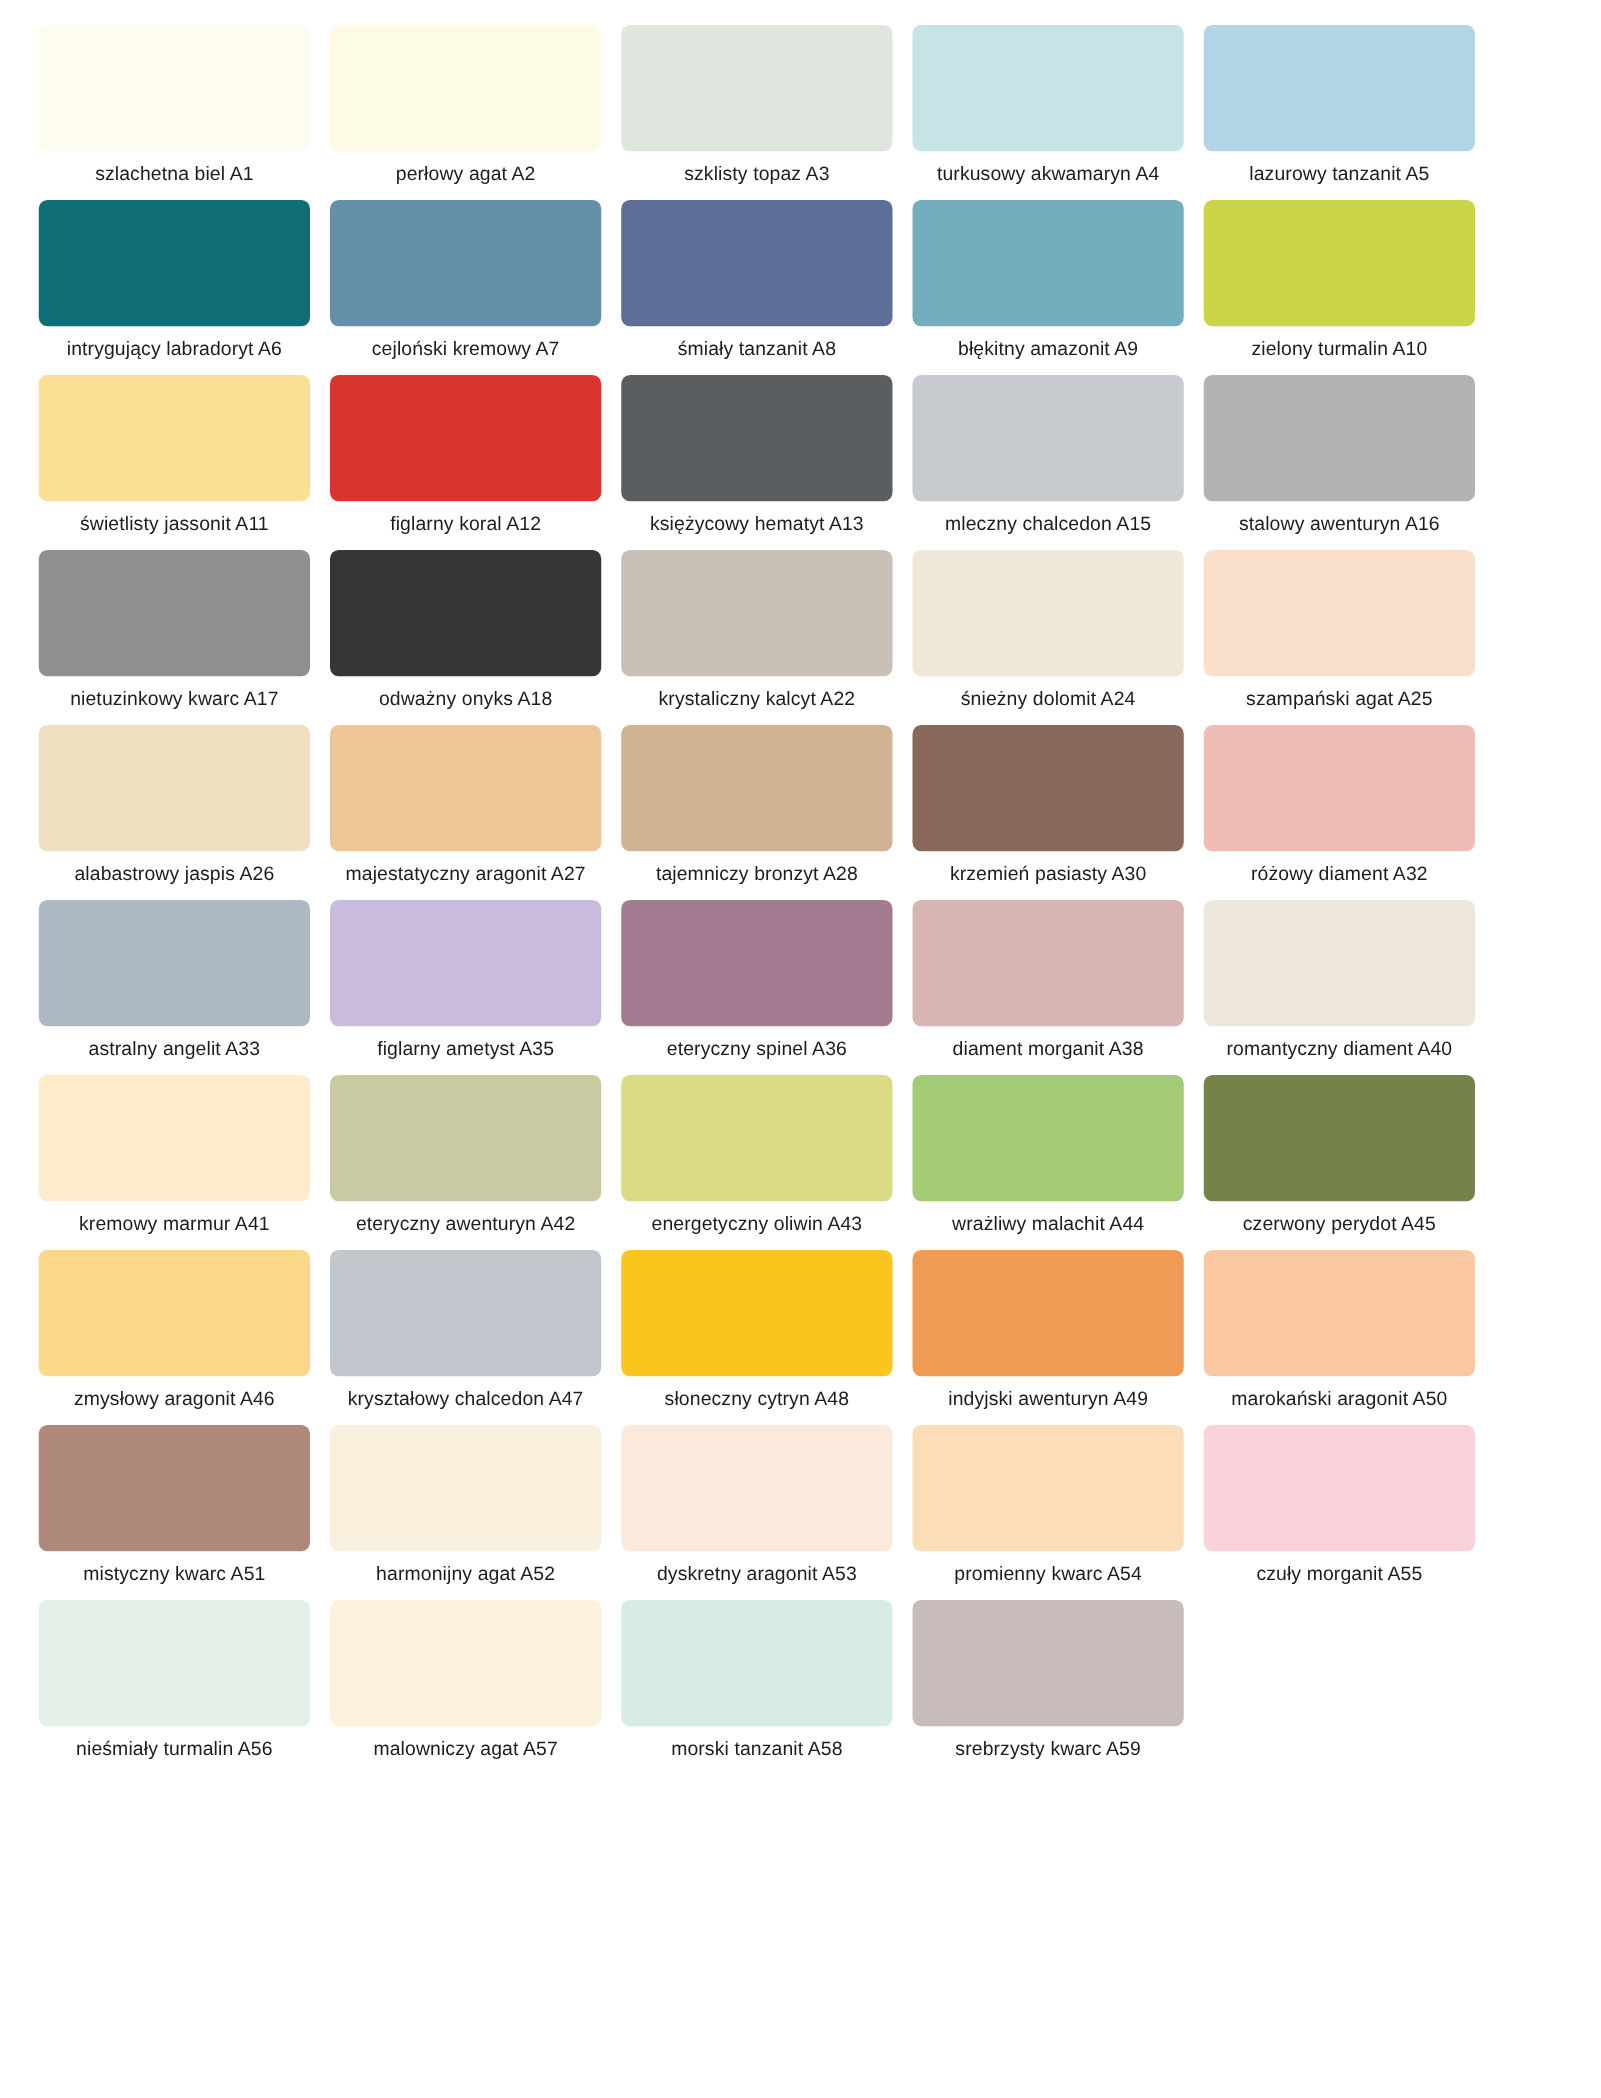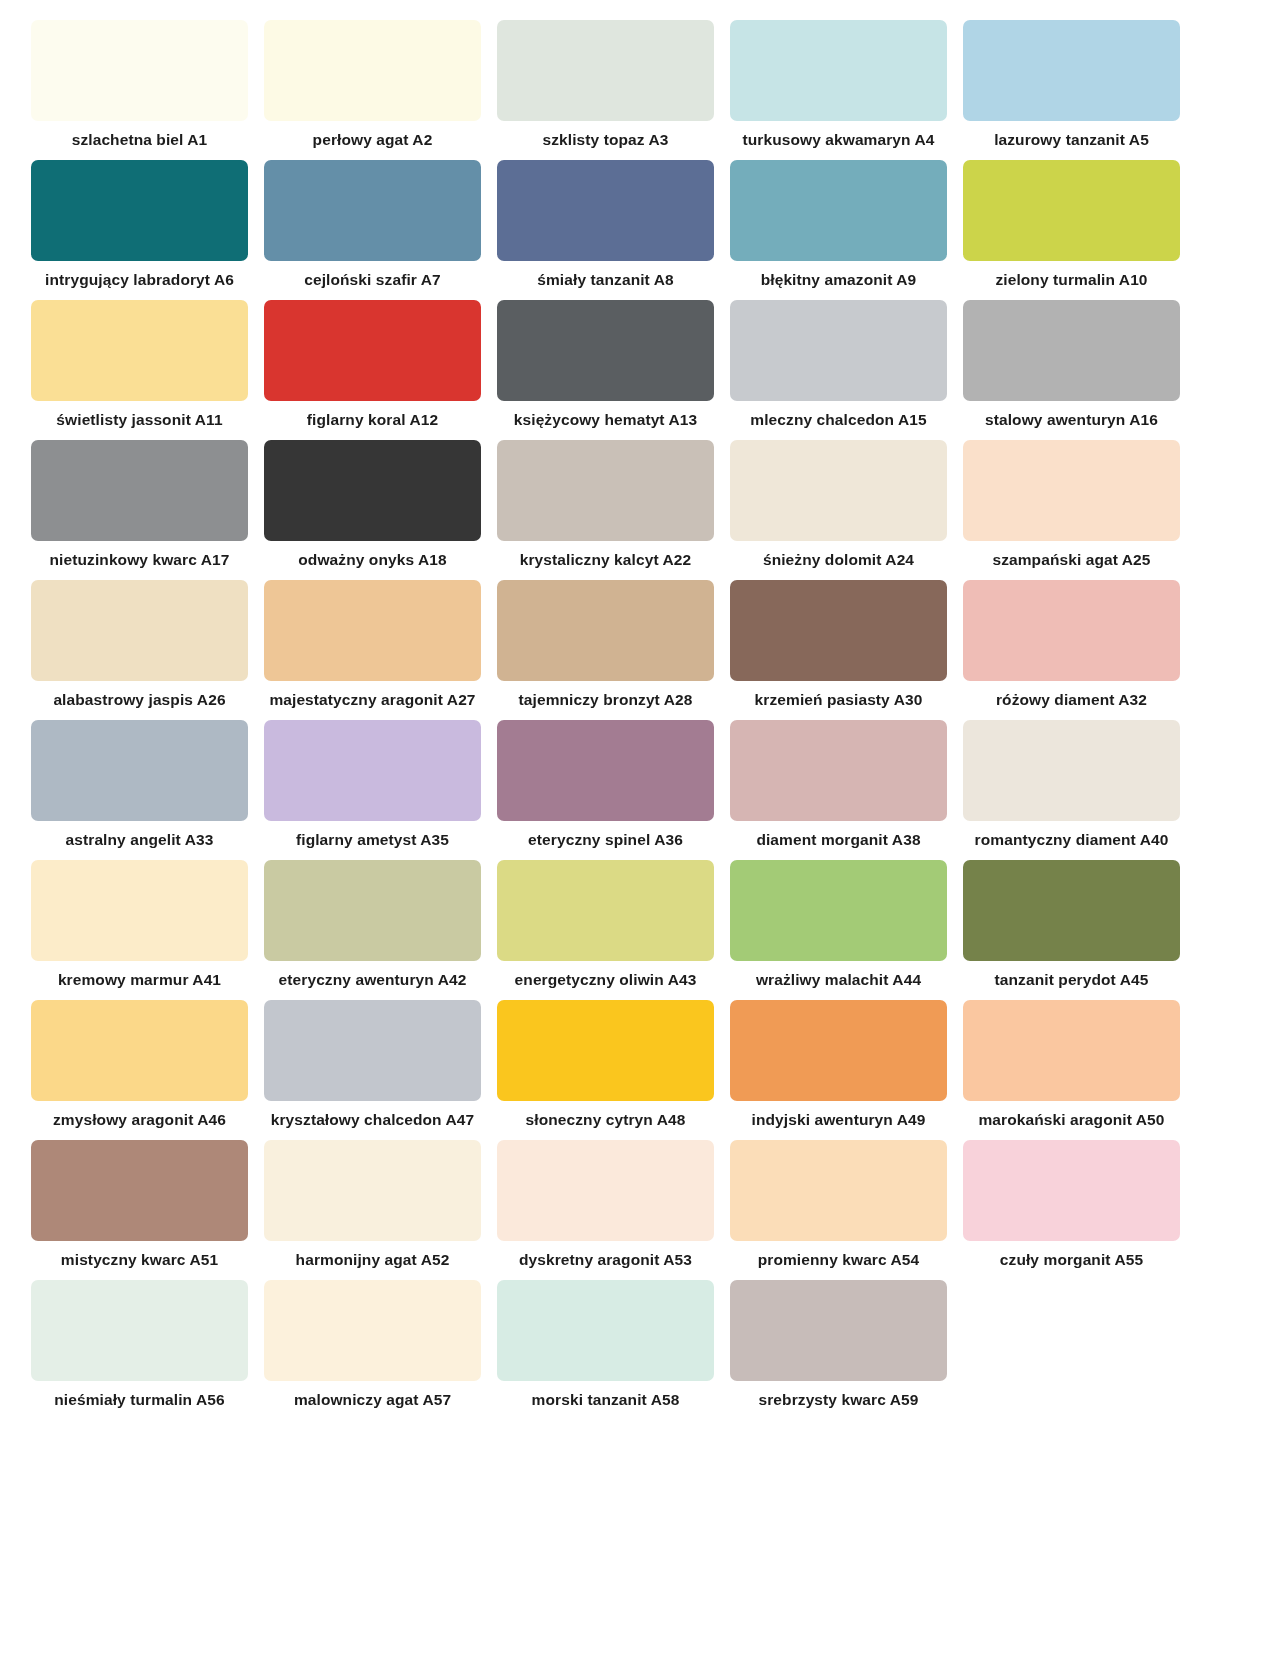--- a/index.html
+++ b/index.html
@@ -16,21 +16,20 @@
   #palette-page {
     width: 1281px;
     box-sizing: border-box;
     padding: 20px 31px 0 31px;
   }
   #swatch-grid {
     display: grid;
     grid-template-columns: repeat(5, 217px);
     column-gap: 16px;
     row-gap: 0px;
-    font-weight: bold;
   }
   .swatch-cell {
     width: 217px;
     height: 140px;
     box-sizing: border-box;
     display: flex;
     flex-direction: column;
     align-items: center;
   }
   .swatch-chip {
@@ -79,21 +78,21 @@
       <div class="swatch-cell">
         <div class="swatch-chip" style="background-color: rgb(176, 213, 230);"></div>
         <div class="swatch-label">lazurowy tanzanit A5</div>
       </div>
       <div class="swatch-cell">
         <div class="swatch-chip" style="background-color: rgb(15, 110, 117);"></div>
         <div class="swatch-label">intrygujący labradoryt A6</div>
       </div>
       <div class="swatch-cell">
         <div class="swatch-chip" style="background-color: rgb(100, 143, 168);"></div>
-        <div class="swatch-label">cejloński szafir A7</div>
+        <div class="swatch-label">cejloński kremowy A7</div>
       </div>
       <div class="swatch-cell">
         <div class="swatch-chip" style="background-color: rgb(92, 110, 149);"></div>
         <div class="swatch-label">śmiały tanzanit A8</div>
       </div>
       <div class="swatch-cell">
         <div class="swatch-chip" style="background-color: rgb(116, 173, 187);"></div>
         <div class="swatch-label">błękitny amazonit A9</div>
       </div>
       <div class="swatch-cell">
@@ -191,21 +190,21 @@
       <div class="swatch-cell">
         <div class="swatch-chip" style="background-color: rgb(219, 218, 133);"></div>
         <div class="swatch-label">energetyczny oliwin A43</div>
       </div>
       <div class="swatch-cell">
         <div class="swatch-chip" style="background-color: rgb(163, 203, 118);"></div>
         <div class="swatch-label">wrażliwy malachit A44</div>
       </div>
       <div class="swatch-cell">
         <div class="swatch-chip" style="background-color: rgb(117, 130, 74);"></div>
-        <div class="swatch-label">tanzanit perydot A45</div>
+        <div class="swatch-label">czerwony perydot A45</div>
       </div>
       <div class="swatch-cell">
         <div class="swatch-chip" style="background-color: rgb(251, 216, 137);"></div>
         <div class="swatch-label">zmysłowy aragonit A46</div>
       </div>
       <div class="swatch-cell">
         <div class="swatch-chip" style="background-color: rgb(194, 198, 205);"></div>
         <div class="swatch-label">kryształowy chalcedon A47</div>
       </div>
       <div class="swatch-cell">

